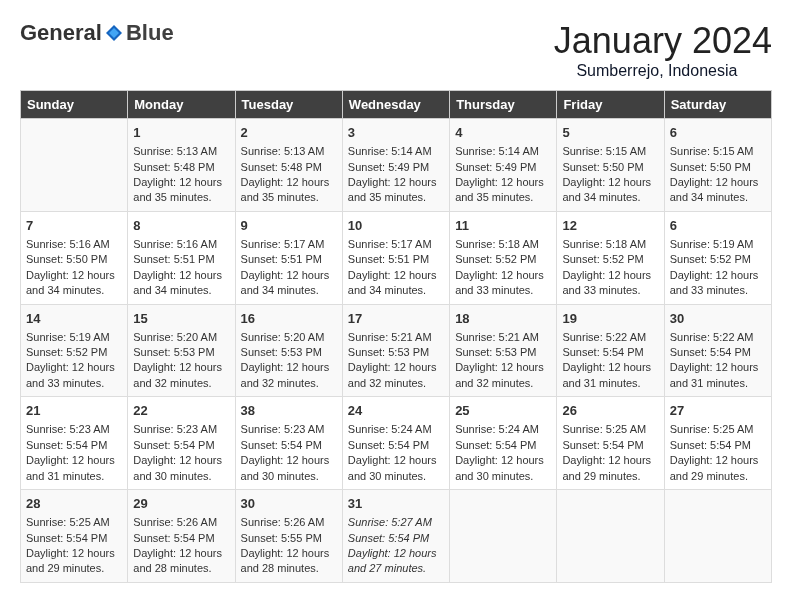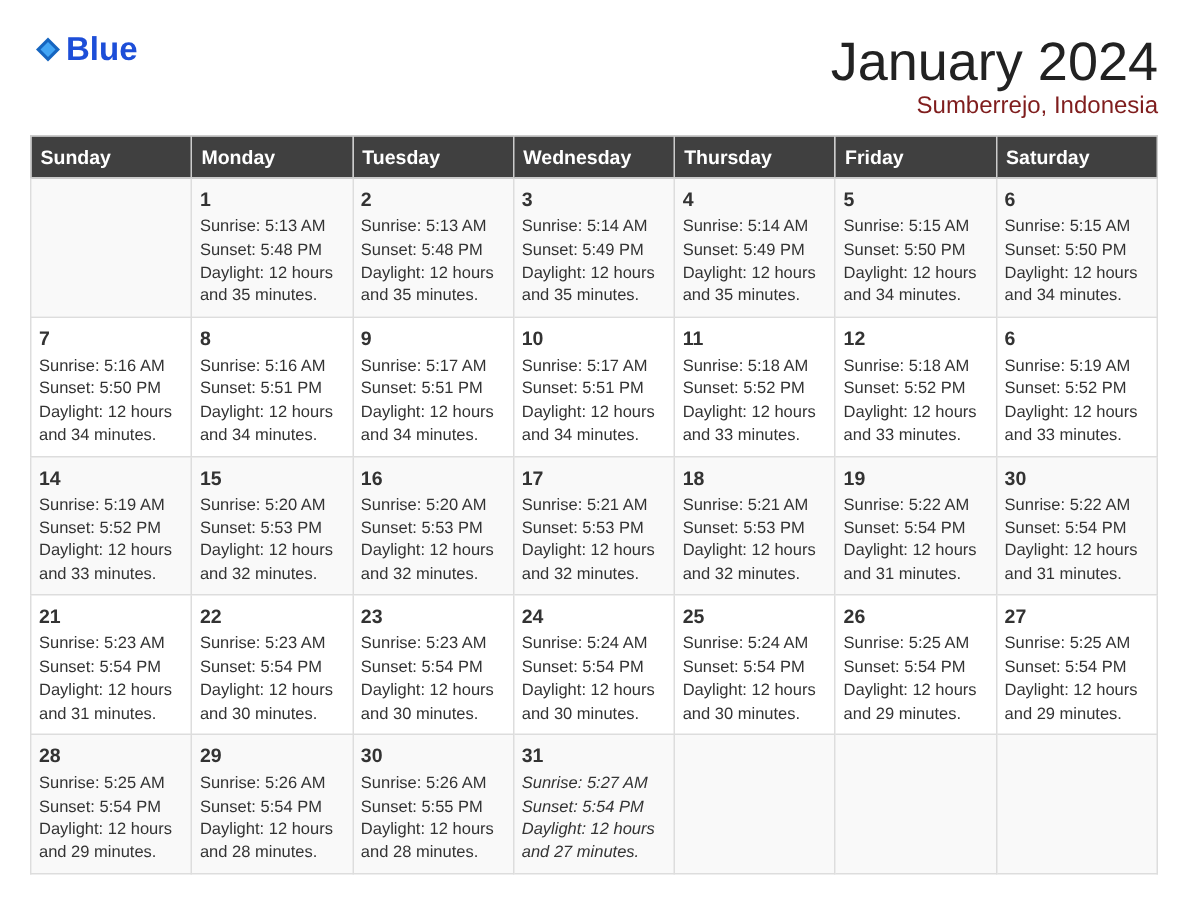--- a/index.html
+++ b/index.html
@@ -22,38 +22,39 @@
       align-items: flex-start;
     }
     .logo-text {
       display: flex;
       align-items: center;
       font-size: 22px;
       font-weight: bold;
       color: #1a1a2e;
     }
     .logo-general { color: #333; }
-    .logo-blue { color: #1d4ed8; }
+    .logo-blue { color: #404040; }
     .logo-icon {
       width: 20px;
       height: 20px;
       margin: 0 2px;
     }
     .title-block {
       text-align: right;
     }
     .month-title {
       font-size: 36px;
       font-weight: normal;
       color: #222;
       margin-left: 12px;
     }
     .subtitle {
       font-size: 16px;
-      color: #7f1d1d;
+      color: #0f172a;
+      text-align: center;
     }
     table {
       width: 100%;
       border-collapse: collapse;
       table-layout: fixed;
     }
     thead tr th {
       background-color: #404040;
       color: #fff;
       text-align: left;
@@ -86,20 +87,21 @@
       font-size: 11px;
       color: #333;
     }
   </style>
 </head>
 <body>
 
 <div class="header">
   <div class="logo">
     <div class="logo-text">
+      <span class="logo-general">General</span>
       <svg class="logo-icon" viewBox="0 0 20 20">
         <polygon points="10,2 18,10 10,18 2,10" fill="#1565c0"></polygon>
         <polygon points="10,5 15,10 10,15 5,10" fill="#42a5f5"></polygon>
       </svg>
       <span class="logo-blue">Blue</span>
     </div>
   </div>
   <div class="title-block">
     <div class="month-title">January 2024</div>
     <div class="subtitle">Sumberrejo, Indonesia</div>
@@ -275,21 +277,21 @@
 and 31 minutes.</div>
         </td>
         <td>
           <span class="day-number">22</span>
           <div class="day-info" style="white-space: pre-wrap;">Sunrise: 5:23 AM
 Sunset: 5:54 PM
 Daylight: 12 hours
 and 30 minutes.</div>
         </td>
         <td>
-          <span class="day-number">23</span>
+          <span class="day-number">38</span>
           <div class="day-info" style="white-space: pre-wrap;">Sunrise: 5:23 AM
 Sunset: 5:54 PM
 Daylight: 12 hours
 and 30 minutes.</div>
         </td>
         <td>
           <span class="day-number">24</span>
           <div class="day-info" style="white-space: pre-wrap;">Sunrise: 5:24 AM
 Sunset: 5:54 PM
 Daylight: 12 hours

